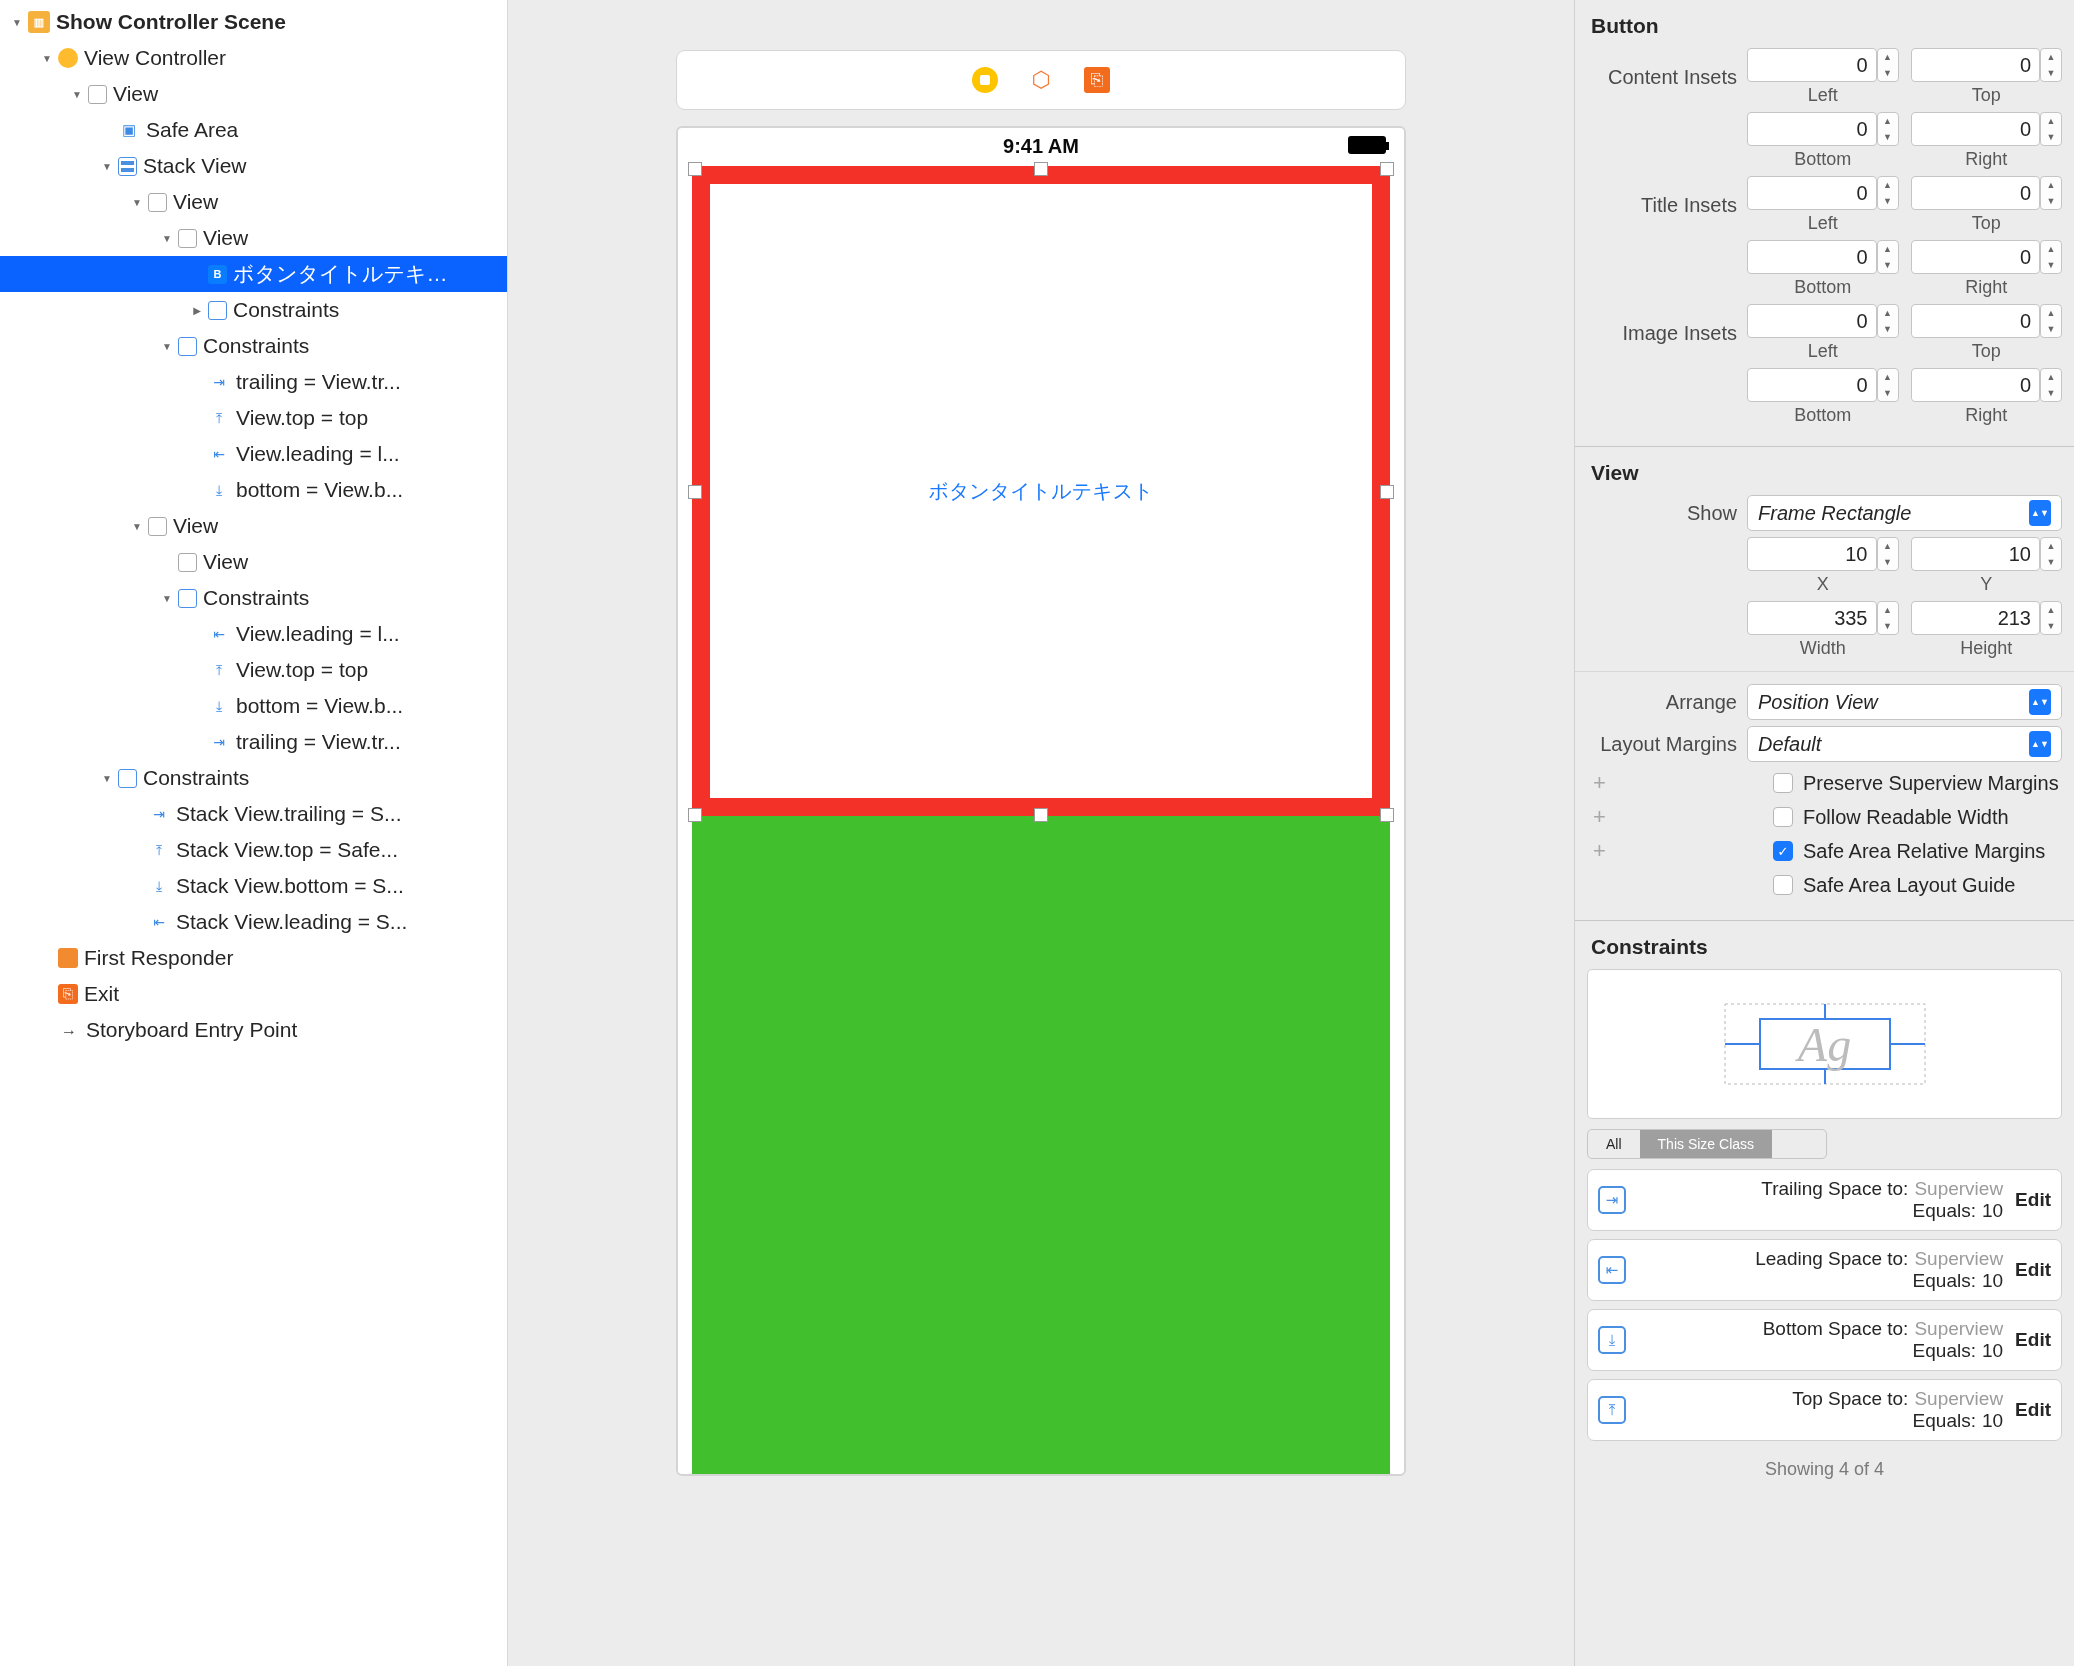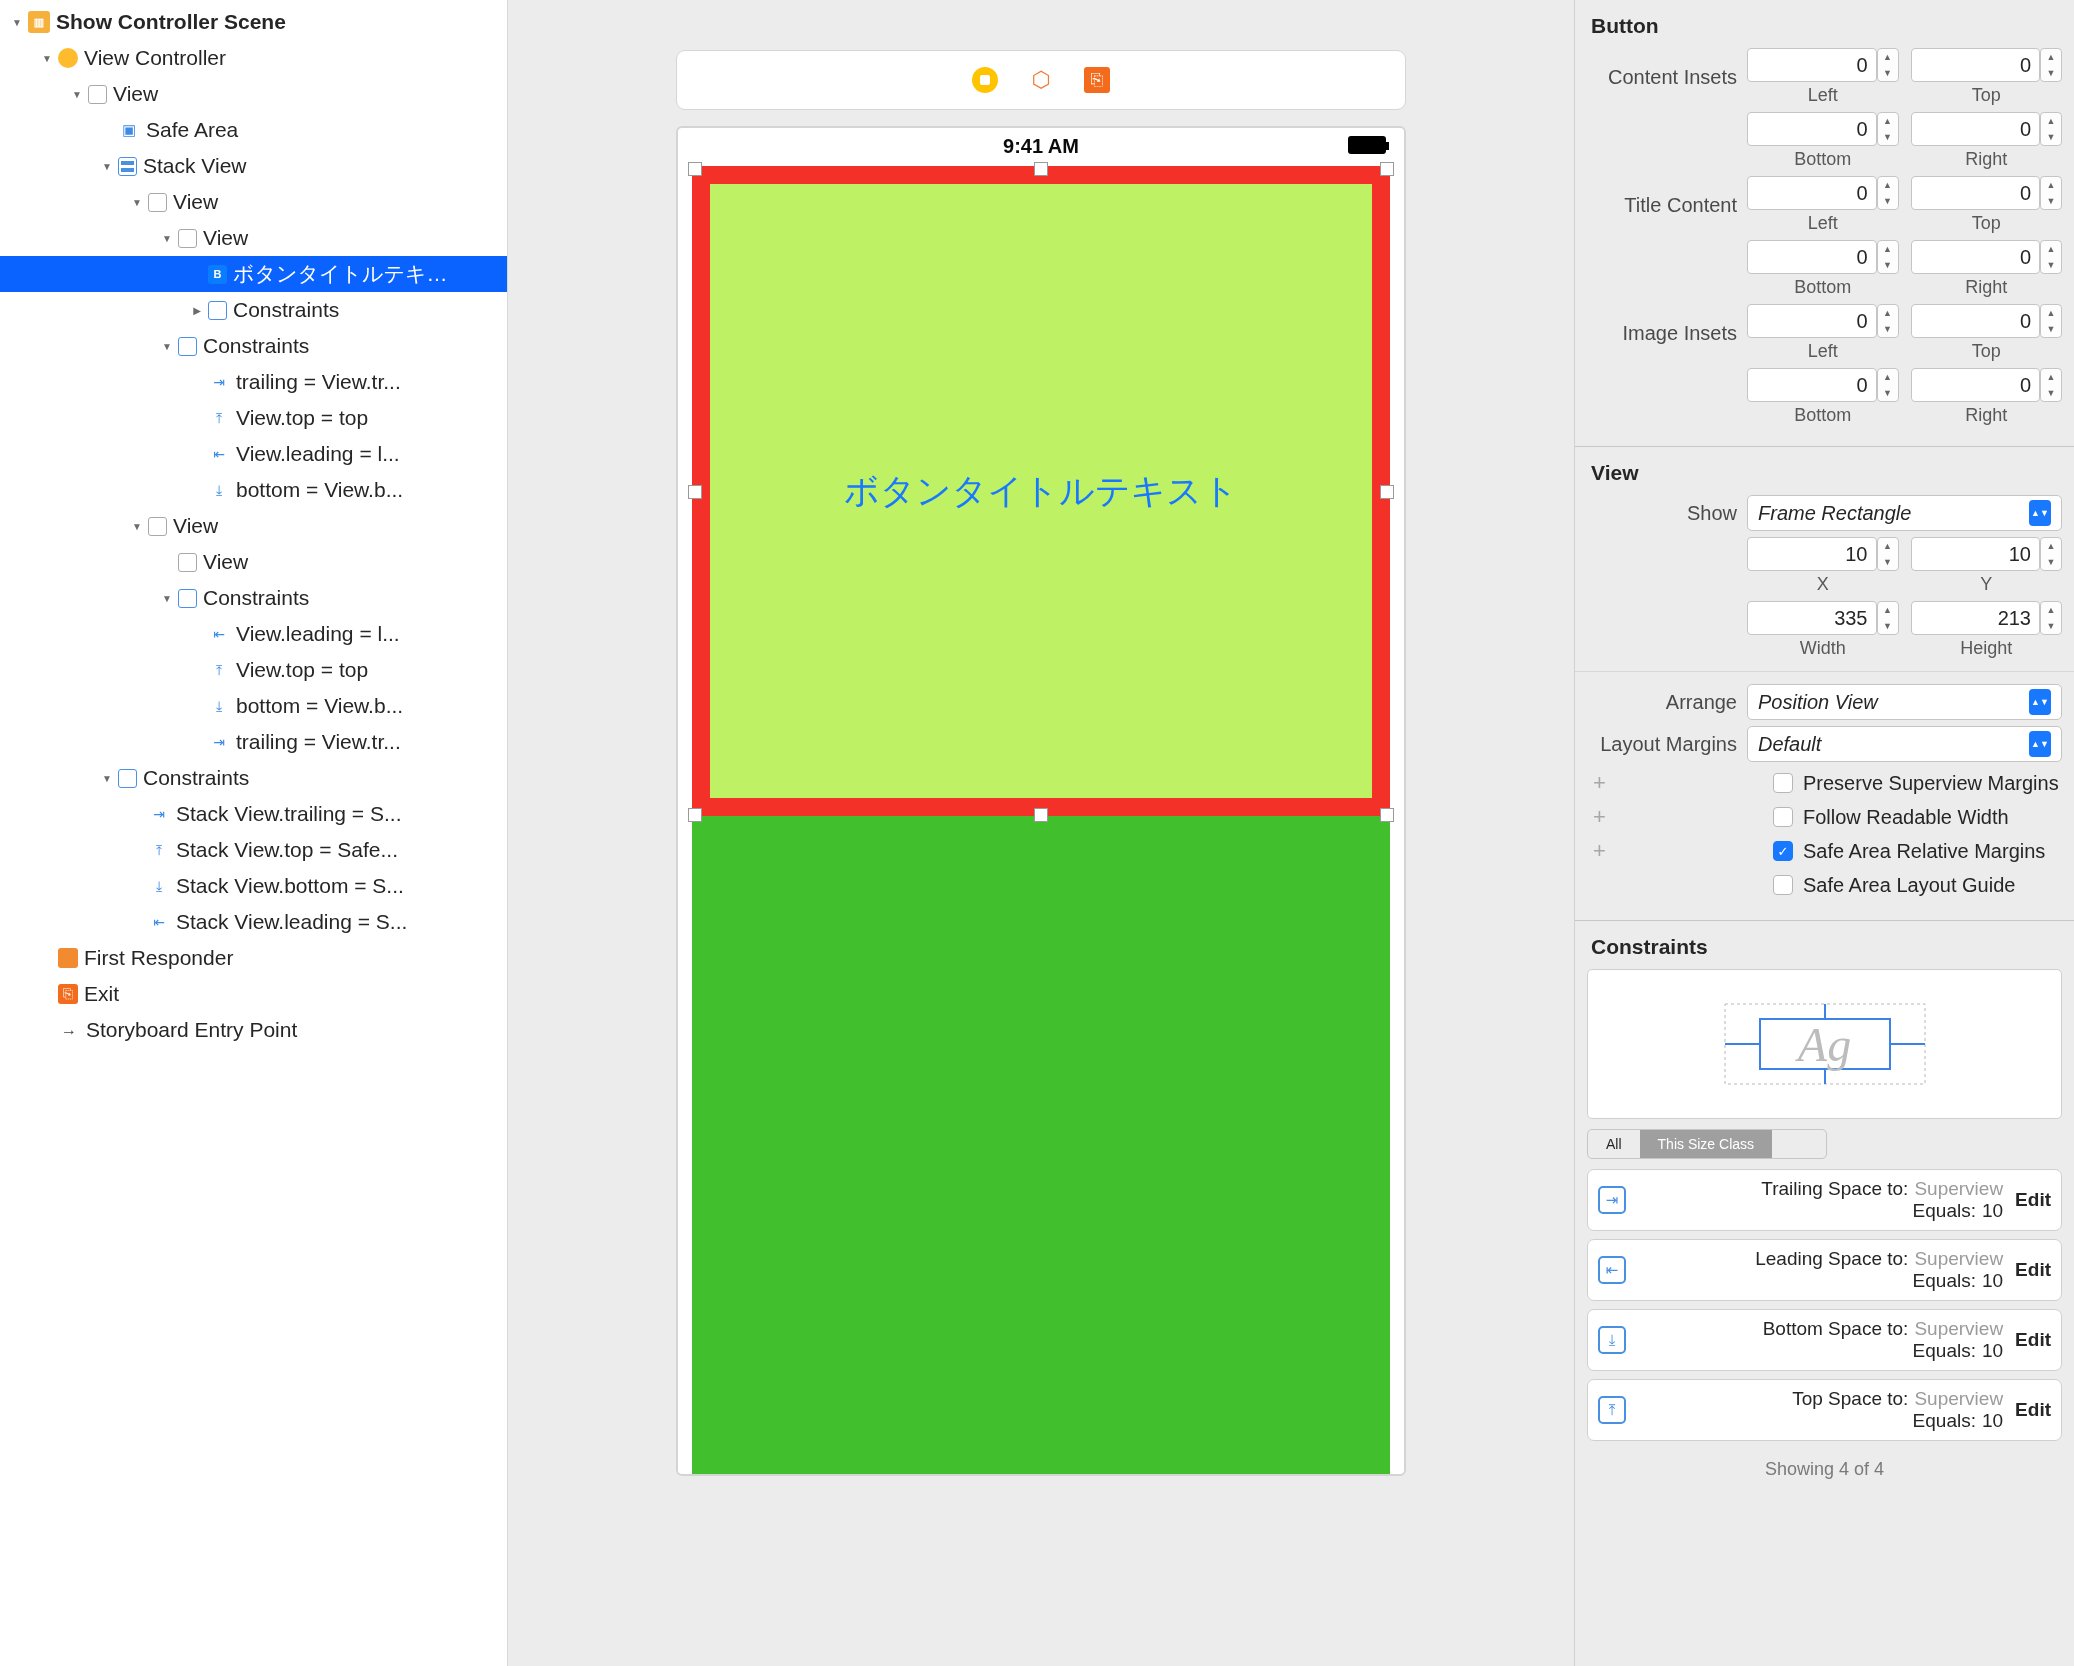--- a/index.html
+++ b/index.html
@@ -43,21 +43,21 @@
   .dock-icon { width:26px;height:26px; display:flex;align-items:center;justify-content:center;}
   .dock-icon.yellow { background:#ffc400; border-radius:50%;}
   .dock-icon.yellow::after{content:"";width:10px;height:10px;background:#fff;border-radius:2px;}
   .dock-icon.cube { color:#f47b3a; font-size:22px;}
   .dock-icon.exit { background:#f36b1c; color:#fff; font-size:16px; border-radius:3px;}
   .phone { margin:16px auto 0; width:730px; height:1350px; background:#fff; border:2px solid #d4d4d4; border-radius:6px; position:relative;}
   .statusbar { height:36px; display:flex; align-items:center; justify-content:center; font-size:20px; font-weight:600; color:#0b0b0b;}
   .battery { position:absolute; right:18px; top:8px; width:38px;height:18px; border:2px solid #000; border-radius:3px; background:#000;}
   .battery::after{content:"";position:absolute;right:-5px;top:4px;width:3px;height:8px;background:#000;}
   .redView { position:absolute; left:14px; right:14px; top:38px; height:650px; background:#f33129;}
-  .yellowInner { position:absolute; left:18px; right:18px; top:18px; bottom:18px; background:#bef264; display:flex; align-items:center; justify-content:center; color:#1979fe; font-size:35px;}
+  .yellowInner { position:absolute; left:18px; right:18px; top:18px; bottom:18px; background:#ffffff; display:flex; align-items:center; justify-content:center; color:#1979fe; font-size:20px;}
   .greenView { position:absolute; left:14px; right:14px; top:688px; bottom:0; background:#42bf2d;}
   .sel-marker{position:absolute;width:14px;height:14px;background:#fff;border:1.5px solid #9a9a9a;}
   .sel-tl{left:10px;top:34px}.sel-tr{right:10px;top:34px}.sel-bl{left:10px;top:680px}.sel-br{right:10px;top:680px}
   .sel-mt{left:calc(50% - 7px);top:34px}.sel-mb{left:calc(50% - 7px);top:680px}
   .sel-ml{left:10px;top:357px}.sel-mr{right:10px;top:357px}
   .entry-arrow { position:absolute; left:520px; top:967px; font-size:46px; color:#686868;}
 
   
   .insp-section { border-bottom:1px solid #c7c7c7; padding:8px 12px 14px; }
   .sec-title { font-size:21px; font-weight:600; margin:6px 0 10px 4px;}
@@ -327,21 +327,21 @@
                   <div>▲</div>
                   <div>▼</div>
                 </div>
               </div>
               <span class="sub">Right</span>
             </div>
         </div>
       </div>
 
       <div class="row">
-        <span class="row-label">Title Content</span>
+        <span class="row-label">Title Insets</span>
         <div class="pair">
           <div class="pair-col">
               <div style="display:flex;width:100%">
                 <div class="num-input">0</div>
                 <div class="stepper">
                   <div>▲</div>
                   <div>▼</div>
                 </div>
               </div>
               <span class="sub">Left</span>

